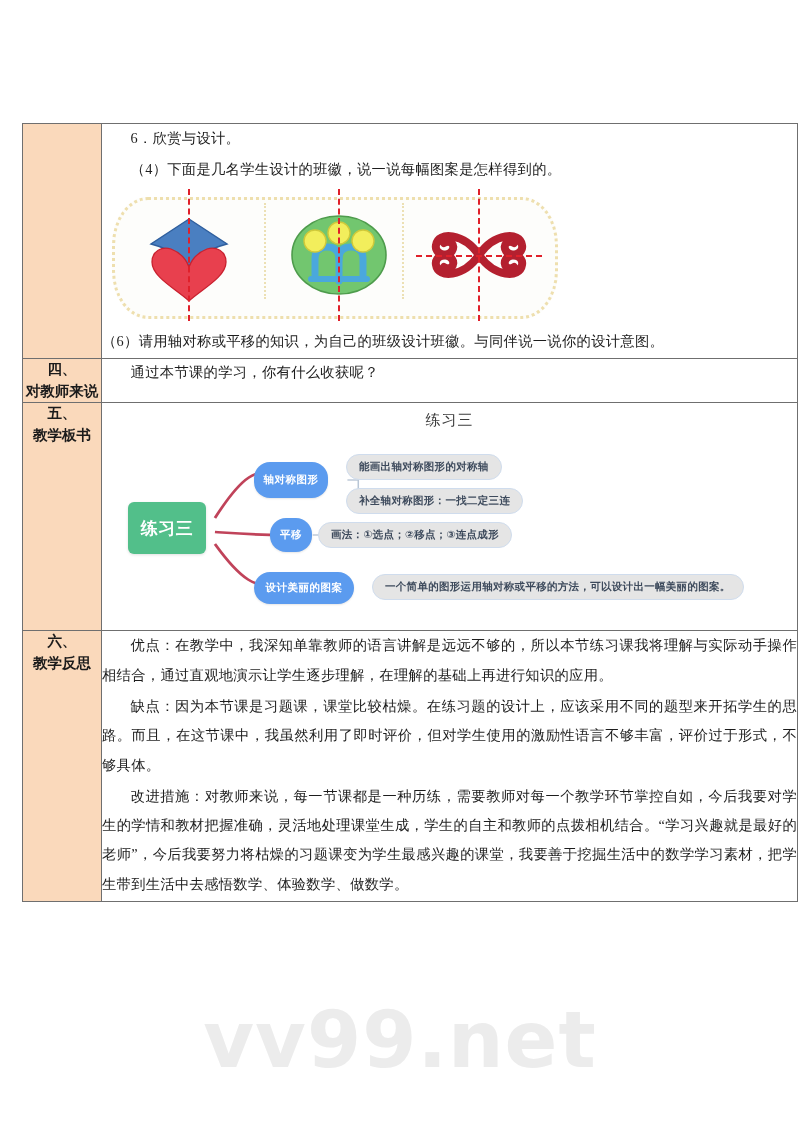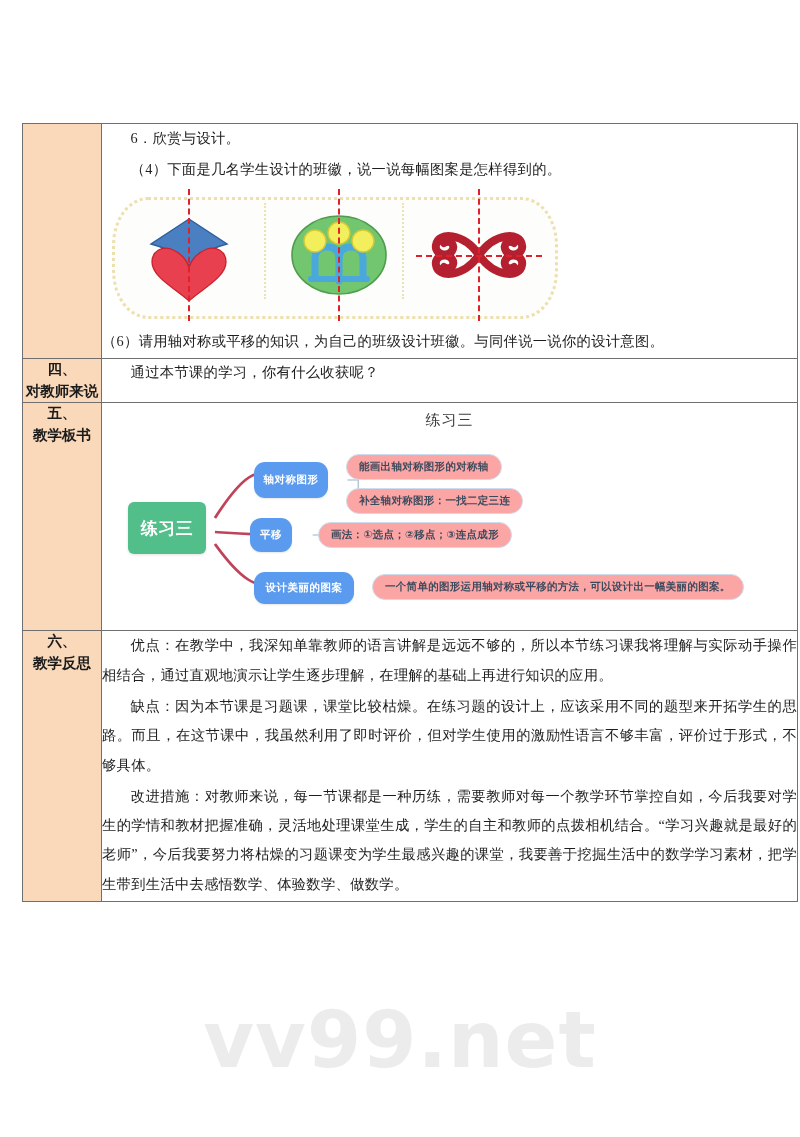--- a/index.html
+++ b/index.html
@@ -159,37 +159,37 @@
     top: 62px;
     width: 78px;
     height: 52px;
     background: #52bf8a;
     border-radius: 6px;
     font-size: 17px;
     box-shadow: 0 1px 3px rgba(0,0,0,.12);
   }
   .mm-branch {
     background: #5b9bef;
-    border-radius: 11px;
+    border-radius: 16px;
     font-size: 10.5px;
     box-shadow: 0 1px 2px rgba(0,0,0,.10);
   }
   .mm-b1 { left: 152px; top: 22px;  width: 74px; height: 36px; }
-  .mm-b2 { left: 148px; top: 78px;  width: 42px; height: 34px; font-family: Liberation Serif, serif; }
+  .mm-b2 { left: 168px; top: 78px;  width: 42px; height: 34px; font-family: Liberation Serif, serif; }
   .mm-b3 { left: 152px; top: 132px; width: 100px; height: 32px; text-align: right; }
 
   .mm-leaf {
     position: absolute;
     box-sizing: border-box;
     display: flex;
     align-items: center;
     padding: 0 12px;
     border: 1px solid #cfdced;
     border-radius: 16px;
-    background: #fca5a5;
+    background: #e5e5e5;
     color: #3d4a5c;
     font-family: "Liberation Sans", "DejaVu Sans", sans-serif;
     font-size: 10.5px;
     font-weight: bold;
     letter-spacing: 0.3px;
     white-space: nowrap;
   }
   .mm-l1 { left: 244px; top: 14px;  height: 26px; }
   .mm-l2 { left: 244px; top: 48px;  height: 26px; }
   .mm-l3 { left: 216px; top: 82px;  height: 26px; }

